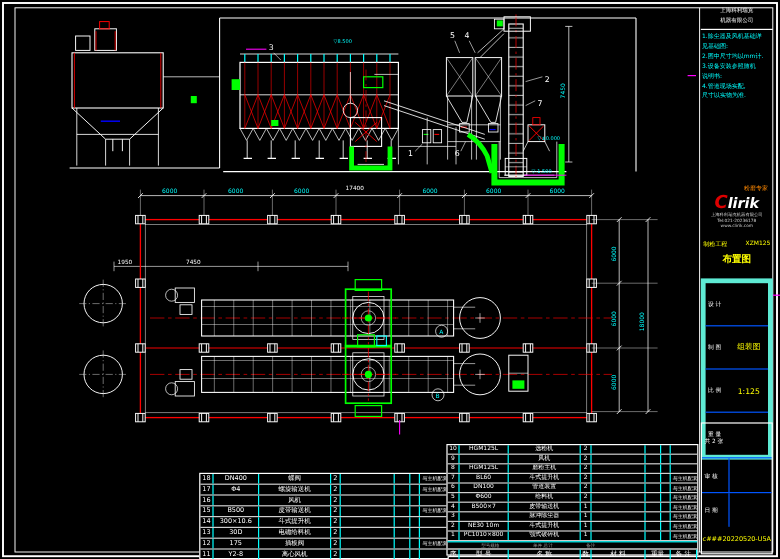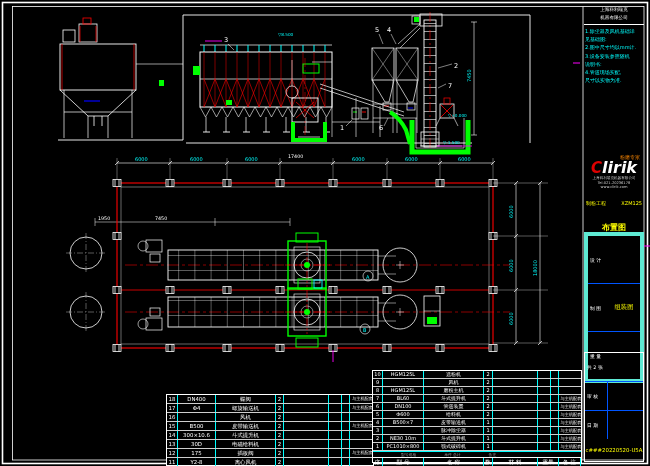--- a/index.html
+++ b/index.html
@@ -28,25 +28,25 @@
 
   
   .tbcol{position:absolute;left:584px;top:6px;width:60px;height:454px;}
   .tb-top{position:absolute;top:0;left:0;right:0;height:18px;border-bottom:1px solid #fff;
           text-align:center;font-size:4.6px;line-height:8px;color:#fff;}
   .tb-notes{position:absolute;top:21px;left:1px;right:0;color:#0ff;font-size:5px;line-height:8.2px;white-space:nowrap;}
   .tb-logo{position:absolute;top:148px;left:0;right:0;height:44px;text-align:center;}
   .brand-cn{display:block;color:#f80;font-size:5px;text-align:right;padding-right:4px;line-height:6px;}
   .brand{font-style:italic;font-weight:bold;line-height:15px;}
   .brand .c{color:#d00;font-size:15px;}
-  .brand .rest{color:#fff;font-size:16px;}
+  .brand .rest{color:#fff;font-size:12px;}
   .tb-company{color:#ccc;font-size:3.6px;line-height:4.6px;text-align:center;}
   .tb-proj{position:absolute;top:192px;left:0;right:0;height:34px;}
   .tb-projrow{display:flex;justify-content:space-between;color:#ff0;font-size:5px;padding:2px 2px 0 2px;}
-  .tb-dtype{text-align:center;color:#ff0;font-size:8px;font-weight:bold;margin-top:16px;}
+  .tb-dtype{text-align:center;color:#ff0;font-size:8px;font-weight:bold;margin-top:3px;}
   .tb-main{position:absolute;top:226px;left:0;right:0;height:151px;border:4px solid #5eead4;
            display:flex;flex-direction:column;box-sizing:border-box;}
   .tb-mrow{flex:1;display:flex;border-top:1px solid #05f;align-items:center;}
   .tb-mrow:first-child{border-top:none;}
   .tb-mrow .lbl{width:18px;color:#fff;font-size:4.8px;padding-left:2px;}
   .tb-mrow .val{flex:1;color:#ff0;font-size:6.4px;text-align:center;}
   .tb-foot{position:absolute;top:346px;left:0;right:0;height:110px;border:1px solid #fff;
            display:flex;flex-direction:column;box-sizing:border-box;}
   .tb-frow{display:flex;border-top:1px solid #05f;align-items:center;}
   .tb-frow:first-child{border-top:none;}
@@ -537,20 +537,24 @@
   <div class="tb-main">
     <div class="tb-mrow">
       <span class="lbl">设 计</span>
       <span class="val"></span>
     </div>
     <div class="tb-mrow">
       <span class="lbl">制 图</span>
       <span class="val">组装图</span>
     </div>
     <div class="tb-mrow">
+      <span class="lbl">比 例</span>
+      <span class="val">1:125</span>
+    </div>
+    <div class="tb-mrow">
       <span class="lbl">重 量</span>
       <span class="val"></span>
     </div>
   </div>
 
   <div class="tb-foot">
     <div class="tb-frow" style="flex:1">
       <span class="lbl">共 2 张</span>
     </div>
     <div class="tb-frow" style="flex:1">

